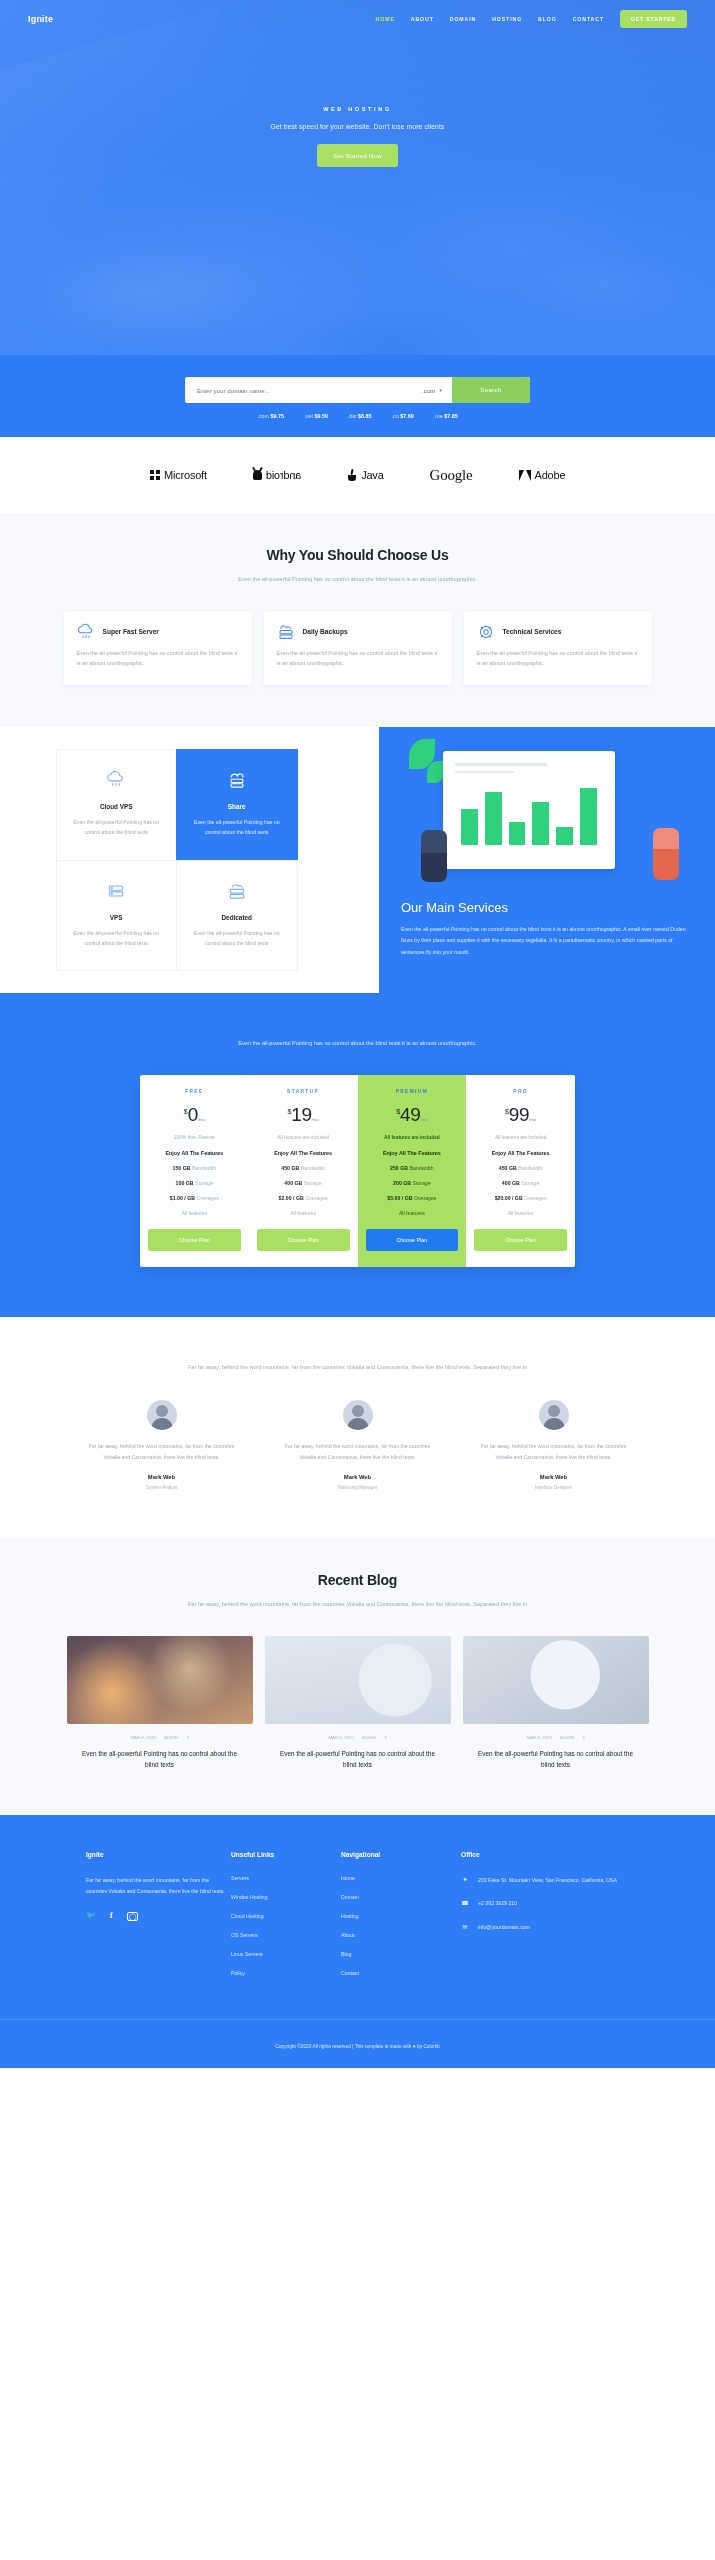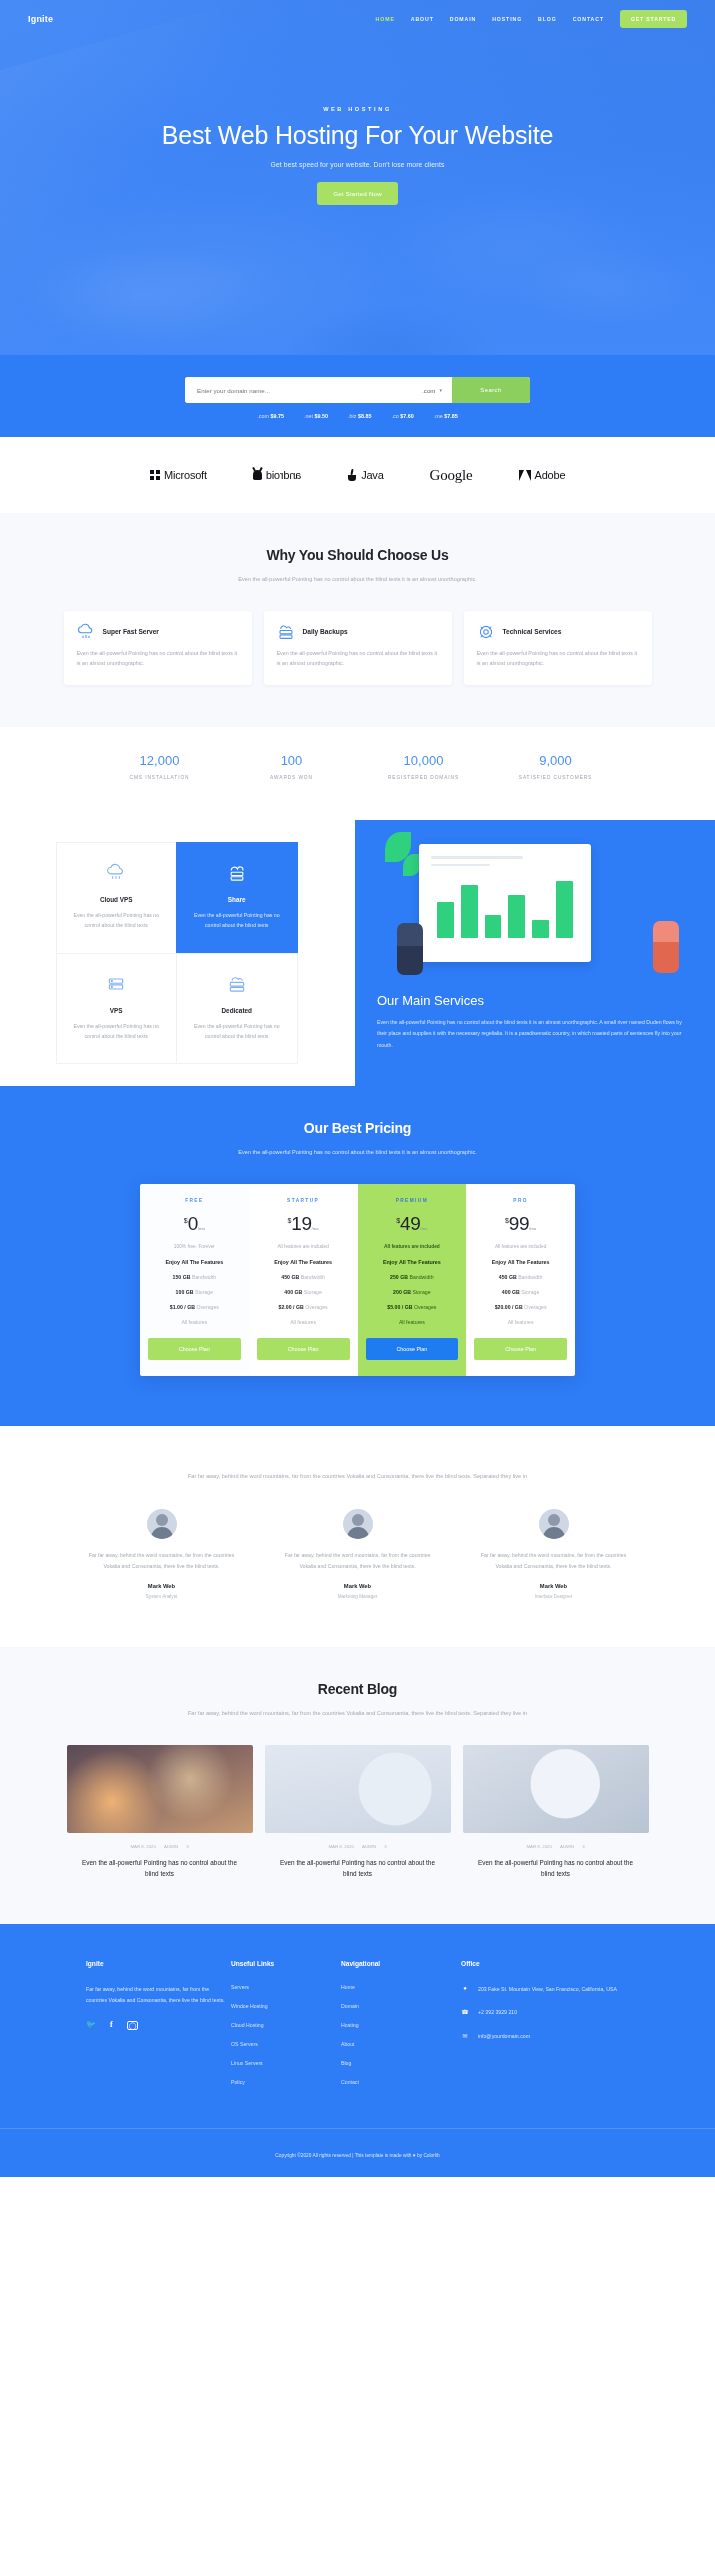--- a/index.html
+++ b/index.html
@@ -160,21 +160,21 @@
   }
   .svc-card.active { background:#2e7cf6; border-color:#2e7cf6; }
   .svc-ico { width:20px; height:20px; margin:0 auto 9px auto; color:#7fb0f9; }
   .svc-card.active .svc-ico { color:#ffffff; }
   .svc-ttl { font-size:6.4px; font-weight:700; color:#22252b; }
   .svc-card.active .svc-ttl { color:#fff; }
   .svc-txt { font-size:5.2px; color:#a4a9b4; line-height:2.0; margin-top:7px; }
   .svc-card.active .svc-txt { color:#dbe8ff; }
 
   .svc-panel {
-    flex:1; background:#2e7cf6; position:relative; padding: 0 22px 24px 22px; overflow:hidden;
+    flex:1; background:#2e7cf6; position:relative; padding: 0 22px 24px 22px; overflow:hidden;margin-left:24px;
   }
   .illus {
     position:relative; height: 145px; margin: 12px 6px 0 6px;
   }
   .illus-leaf {
     position:absolute; width:26px; height:30px; background:#2fd07e; border-radius:60% 0 60% 0;
   }
   .illus-card {
     position:absolute; left:36px; top:12px; width:172px; height:118px; background:#fff;
     border-radius:3px; box-shadow:0 3px 10px rgba(10,40,100,.18); padding:12px 12px;
@@ -282,21 +282,20 @@
         <a class="nav-link" href="#">DOMAIN</a>
         <a class="nav-link" href="#">HOSTING</a>
         <a class="nav-link" href="#">BLOG</a>
         <a class="nav-link" href="#">CONTACT</a>
         <button class="btn-started">GET STARTED</button>
       </div>
     </nav>
 
     <div class="hero-inner">
       <div class="hero-eyebrow">WEB HOSTING</div>
-      <h1 class="hero-title">Best Web Hosting For Your Website</h1>
       <div class="hero-sub">Get best speed for your website. Don't lose more clients</div>
       <button class="hero-cta">Get Started Now</button>
     </div>
   </section>
 
   <section class="domain">
     <div class="domain-bar">
       <input class="domain-input" placeholder="Enter your domain name..." style="">
       <div class="domain-tld">
         <span>.com</span>
@@ -375,38 +374,20 @@
             <path d="M5 5l3 3M19 5l-3 3M5 19l3-3M19 19l-3-3"></path>
           </svg>
           <div class="why-ttl">Technical Services</div>
         </div>
         <div class="why-txt">Even the all-powerful Pointing has no control about the blind texts it is an almost unorthographic.</div>
       </div>
     </div>
   </section>
 
   <section class="sec-white">
-    <div class="stats">
-      <div class="stat">
-        <div class="stat-num">12,000</div>
-        <div class="stat-lbl">CMS INSTALLATION</div>
-      </div>
-      <div class="stat">
-        <div class="stat-num">100</div>
-        <div class="stat-lbl">AWARDS WON</div>
-      </div>
-      <div class="stat">
-        <div class="stat-num">10,000</div>
-        <div class="stat-lbl">REGISTERED DOMAINS</div>
-      </div>
-      <div class="stat">
-        <div class="stat-num">9,000</div>
-        <div class="stat-lbl">SATISFIED CUSTOMERS</div>
-      </div>
-    </div>
   </section>
 
   <section class="services">
     <div class="svc-grid">
       <div class="svc-card">
         <svg class="svc-ico" viewBox="0 0 24 24" fill="none" stroke="currentColor" stroke-width="1.3">
           <path d="M6 13a4 4 0 010-8 5.5 5.5 0 0110.5 1.5A3.5 3.5 0 0118 13z"></path>
           <path d="M8 16v3M12 16v3M16 16v3"></path>
         </svg>
         <div class="svc-ttl">Cloud VPS</div>
@@ -461,21 +442,20 @@
         <span class="illus-person" style="left:14px;bottom:2px;background:linear-gradient(180deg,#3a4a6b 0 45%,#2b3752 45%);"></span>
         <span class="illus-person" style="right:8px;bottom:4px;background:linear-gradient(180deg,#f08a7a 0 40%,#e2674f 40%);"></span>
       </div>
       <h2 class="svc-panel-ttl">Our Main Services</h2>
       <p class="svc-panel-txt">Even the all-powerful Pointing has no control about the blind texts it is an almost unorthographic. A small river named Duden flows by their place and supplies it with the necessary regelialia. It is a paradisematic country, in which roasted parts of sentences fly into your mouth.</p>
     </div>
   </section>
 
   <section class="pricing">
     <div style="text-align:center">
-      <h2 class="sec-title">Our Best Pricing</h2>
       <div class="sec-sub" style="width:330px;margin:11px auto 0 auto;">Even the all-powerful Pointing has no control about the blind texts it is an almost unorthographic.</div>
     </div>
     <div class="price-wrap">
 
       <div class="price-col">
         <div class="price-name">FREE</div>
         <div class="price-amt">
           <span class="cur">$</span><span class="val">0</span><span class="per">/mo</span>
         </div>
         <div class="price-note">100% free. Forever</div>

